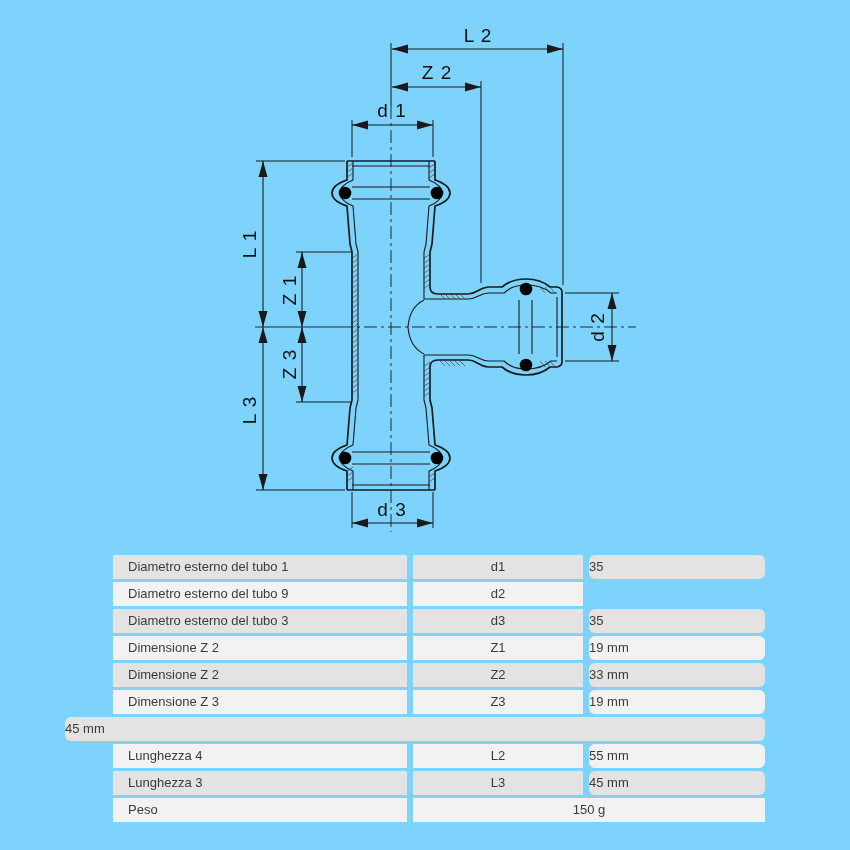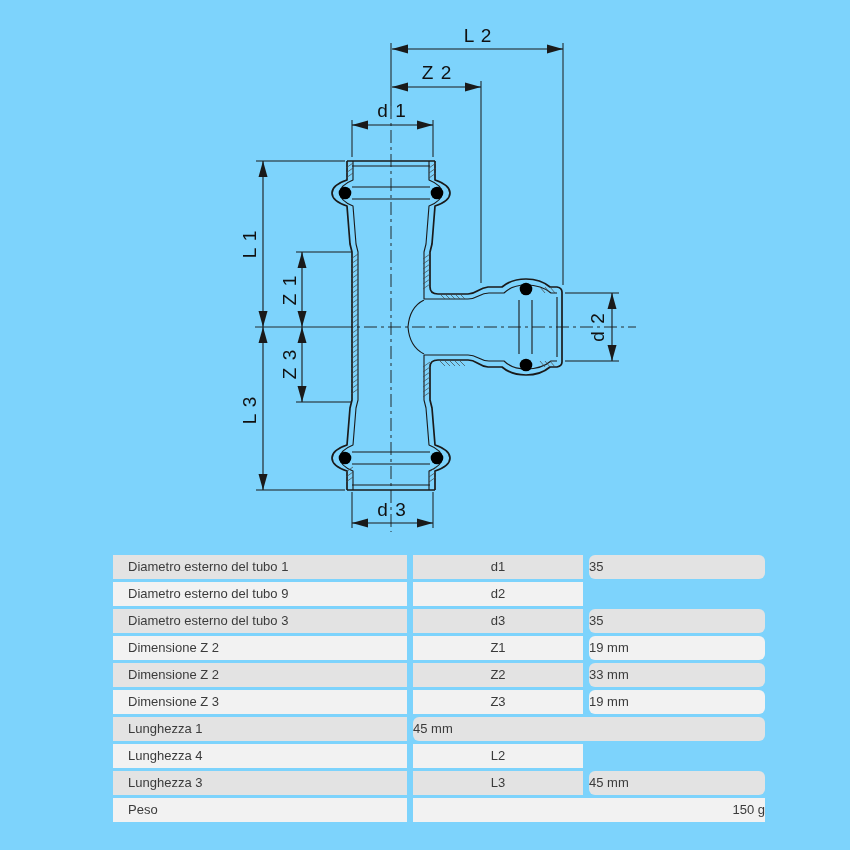--- a/index.html
+++ b/index.html
@@ -5,21 +5,21 @@
   html,body{margin:0;padding:0;background:#fff;}
   .page{position:relative;width:850px;height:850px;background:#7dd3fc;overflow:hidden;
         font-family:"Liberation Sans",sans-serif;}
   .drawing{position:absolute;left:0;top:0;}
   .dim-label{font-family:"Liberation Sans",sans-serif;font-size:19px;fill:#111;letter-spacing:1px;}
   .spec-table{position:absolute;left:65px;top:555px;width:700px;font-size:13px;color:#3b3b3b;}
   .srow{display:flex;height:24px;margin-bottom:3px;}
   .c1{width:294px;margin-right:6px;padding-left:15px;line-height:24px;box-sizing:border-box;margin-left:48px;}
   .c2{width:170px;margin-right:6px;text-align:center;line-height:24px;}
   .c3{flex:1;text-align:left;line-height:24px;border-radius:6px;}
-  .cmerged{flex:1;text-align:right;line-height:24px;}
+  .cmerged{flex:1;text-align:center;line-height:24px;}
   .dark  > div{background:#e3e3e3;}
   .light > div{background:#f2f2f2;}
 </style>
 </head>
 <body>
 
 <div class="page">
 
   <svg class="drawing" width="850" height="548" viewBox="0 0 850 548">
 
@@ -232,26 +232,26 @@
       <div class="c1">Dimensione Z 2</div>
       <div class="c2">Z2</div>
       <div class="c3">33 mm</div>
     </div>
     <div class="srow light">
       <div class="c1">Dimensione Z 3</div>
       <div class="c2">Z3</div>
       <div class="c3">19 mm</div>
     </div>
     <div class="srow dark">
-      <div class="c1">Lunghezza 1</div>
       <div class="c3">45 mm</div>
     </div>
     <div class="srow light">
       <div class="c1">Lunghezza 4</div>
       <div class="c2">L2</div>
+      <div class="c3">55 mm</div>
     </div>
     <div class="srow dark">
       <div class="c1">Lunghezza 3</div>
       <div class="c2">L3</div>
       <div class="c3">45 mm</div>
     </div>
     <div class="srow light">
       <div class="c1">Peso</div>
       <div class="cmerged">150 g</div>
     </div>

